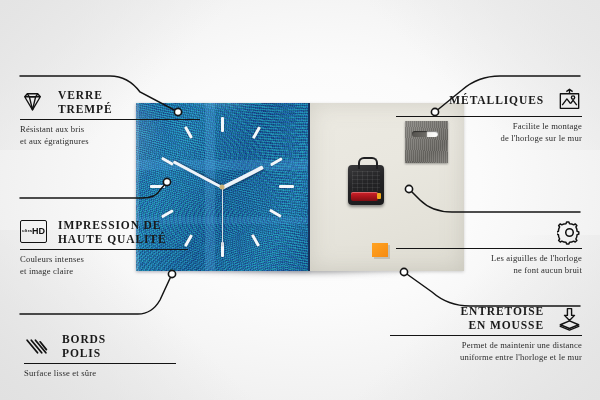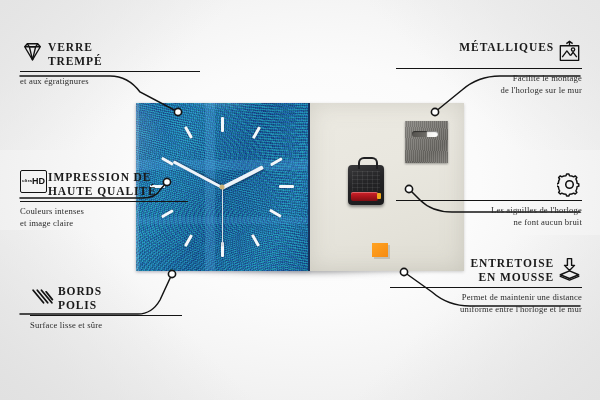--- a/index.html
+++ b/index.html
@@ -121,21 +121,21 @@
   #foam{
     position:absolute;left:62px;top:140px;width:16px;height:14px;
     background:linear-gradient(140deg,#ffa322 0%,#f68b12 100%);
     box-shadow:2px 2px 0 rgba(170,168,158,.55);
   }
 
   
   .callout{position:absolute;width:200px;}
   .callout.left{text-align:left;}
   .callout.right{text-align:right;}
-  .head{display:flex;gap:3px;}
+  .head{display:flex;align-items:center;gap:13px;margin-top:48px;}
   .callout.right .head{flex-direction:row-reverse;}
   .title{
     font-family:"Liberation Serif", serif;
     font-weight:700;font-size:11.5px;letter-spacing:.9px;color:#1a1a1a;
     line-height:1.22;text-transform:uppercase;
   }
   .rule{height:1.4px;background:#141414;margin:3px 0 4px 0;}
   .desc{
     font-family:"Liberation Serif", serif;
     font-size:8.6px;line-height:1.35;color:#2b2b2b;letter-spacing:.18px;
@@ -243,20 +243,21 @@
           <path d="M7 3.6 9 6.5 12 19 15 6.5 17 3.6"></path>
           <path d="M9 6.5h6"></path>
         </svg>
       </span>
       <div>
         <div class="title">VERRE</div>
         <div class="title">TREMPÉ</div>
       </div>
     </div>
     <div class="rule"></div>
+    <div class="desc">Résistant aux bris</div>
     <div class="desc">et aux égratignures</div>
   </div>
 
   <div class="callout left" style="left:20px;top:170px;width:190px;">
     <div class="head">
       <span class="ico">
         <span class="hdbox">
           <span class="u">ultra</span>
           <span class="h">HD</span>
         </span>
@@ -264,21 +265,21 @@
       <div>
         <div class="title">IMPRESSION DE</div>
         <div class="title">HAUTE QUALITÉ</div>
       </div>
     </div>
     <div class="rule" style="width:168px;"></div>
     <div class="desc">Couleurs intenses</div>
     <div class="desc">et image claire</div>
   </div>
 
-  <div class="callout left" style="left:30px;top:284px;width:180px;">
+  <div class="callout left" style="left:24px;top:284px;width:180px;">
     <div class="head">
       <span class="ico">
         <svg viewBox="0 0 24 24" fill="none" stroke="currentColor" stroke-width="1.7" stroke-linecap="round">
           <path d="M3 6 L13 18"></path>
           <path d="M7 6 L17 18"></path>
           <path d="M11 6 L21 18"></path>
           <path d="M15.5 7.5 L21.5 15"></path>
         </svg>
       </span>
       <div>

